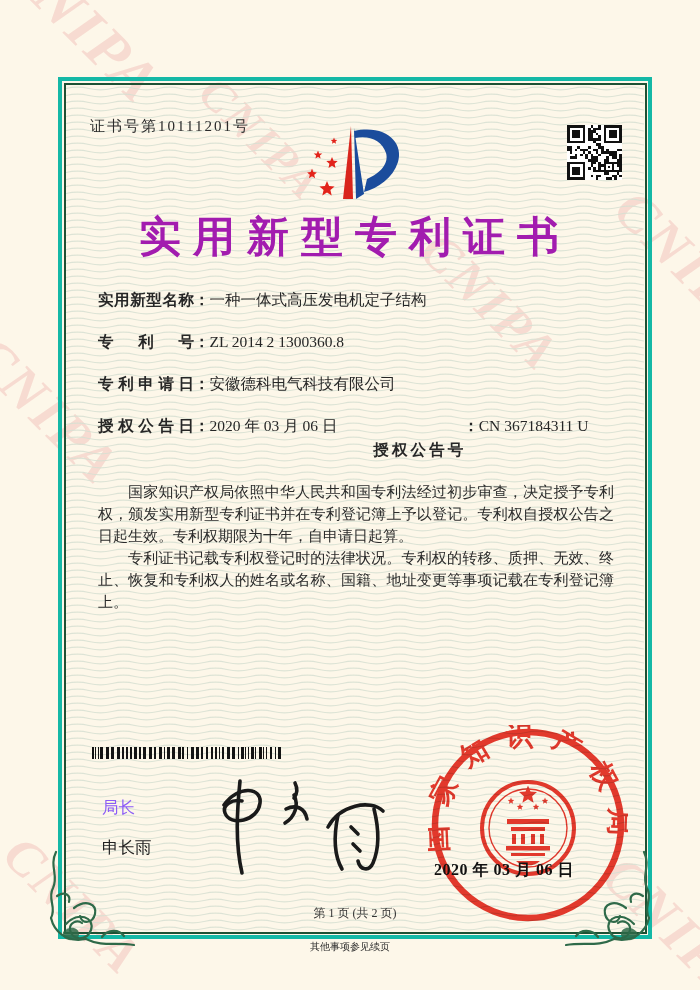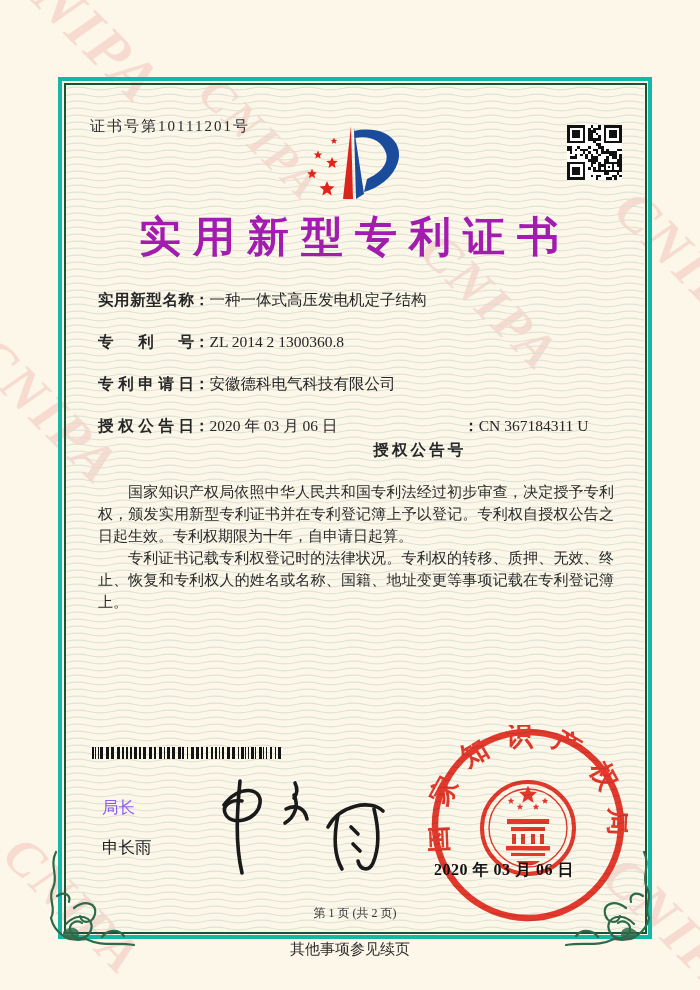--- a/index.html
+++ b/index.html
@@ -29,21 +29,21 @@
   .paras{margin-top:6px;}
   .paras p{margin:0;font-size:15px;line-height:22px;text-align:justify;text-indent:2em;color:#2a2a2a;}
   .barcode{position:absolute;left:30px;top:666px;z-index:2;}
   .sig-title{position:absolute;left:40px;top:716px;font-size:16.5px;font-family:"Liberation Sans","DejaVu Sans",sans-serif;color:#8b5cf6;z-index:2;}
   .sig-name{position:absolute;left:40px;top:756px;font-size:16.5px;font-family:"Liberation Sans","DejaVu Sans",sans-serif;color:#222;z-index:2;}
   .sig-hand{position:absolute;left:140px;top:682px;z-index:2;}
   .seal{position:absolute;left:366px;top:644px;z-index:3;mix-blend-mode:multiply;}
   .seal-date{position:absolute;left:372px;top:779px;width:150px;font-size:16px;font-weight:700;
              letter-spacing:.5px;color:#111;z-index:4;white-space:pre;}
   .page-num{position:absolute;left:0;top:824px;width:100%;text-align:center;font-size:12px;color:#333;z-index:2;white-space:pre;}
-  .cont-note{position:absolute;left:0;top:940px;width:100%;text-align:center;font-size:15px;color:#2c2c2c;z-index:2;}
+  .cont-note{position:absolute;left:0;top:940px;width:100%;text-align:center;font-size:10px;color:#2c2c2c;z-index:2;}
   .flourish{position:absolute;z-index:2;}
   .fl-left{left:44px;top:846px;}
   .fl-right{left:561px;top:846px;transform:scaleX(-1);}
 </style>
 </head>
 <body>
 
 <div class="page">
 
   <div id="wm-layer">

